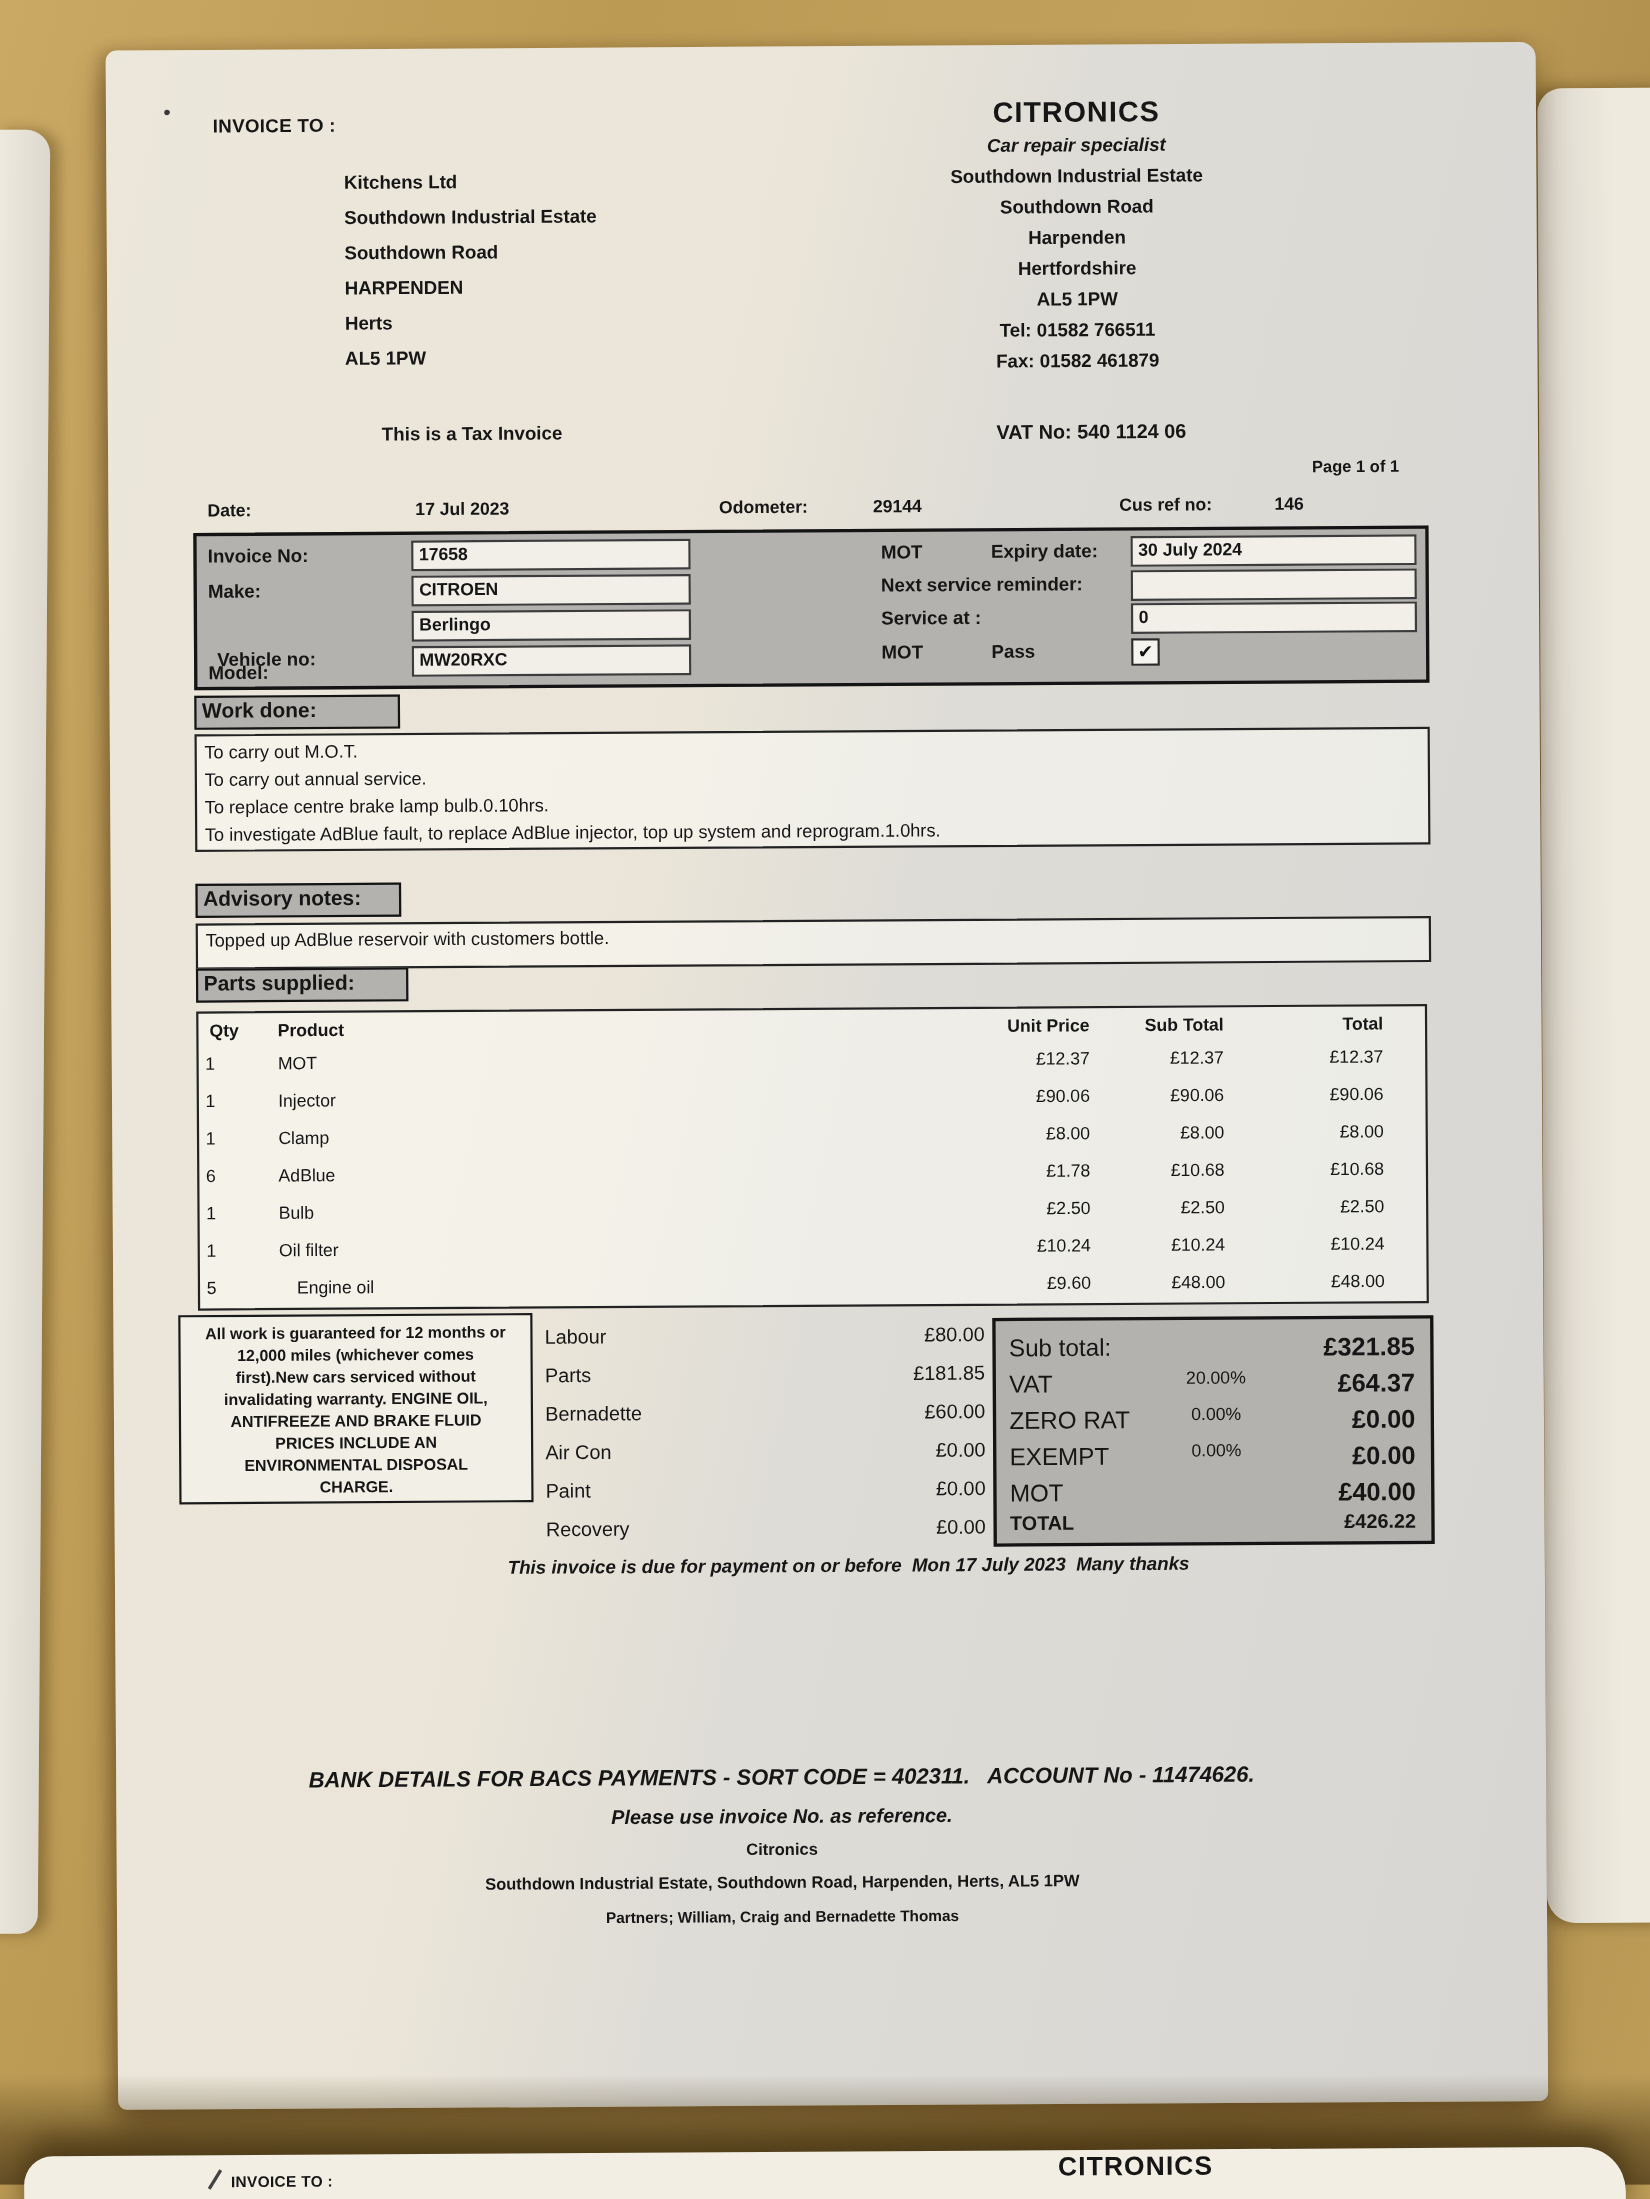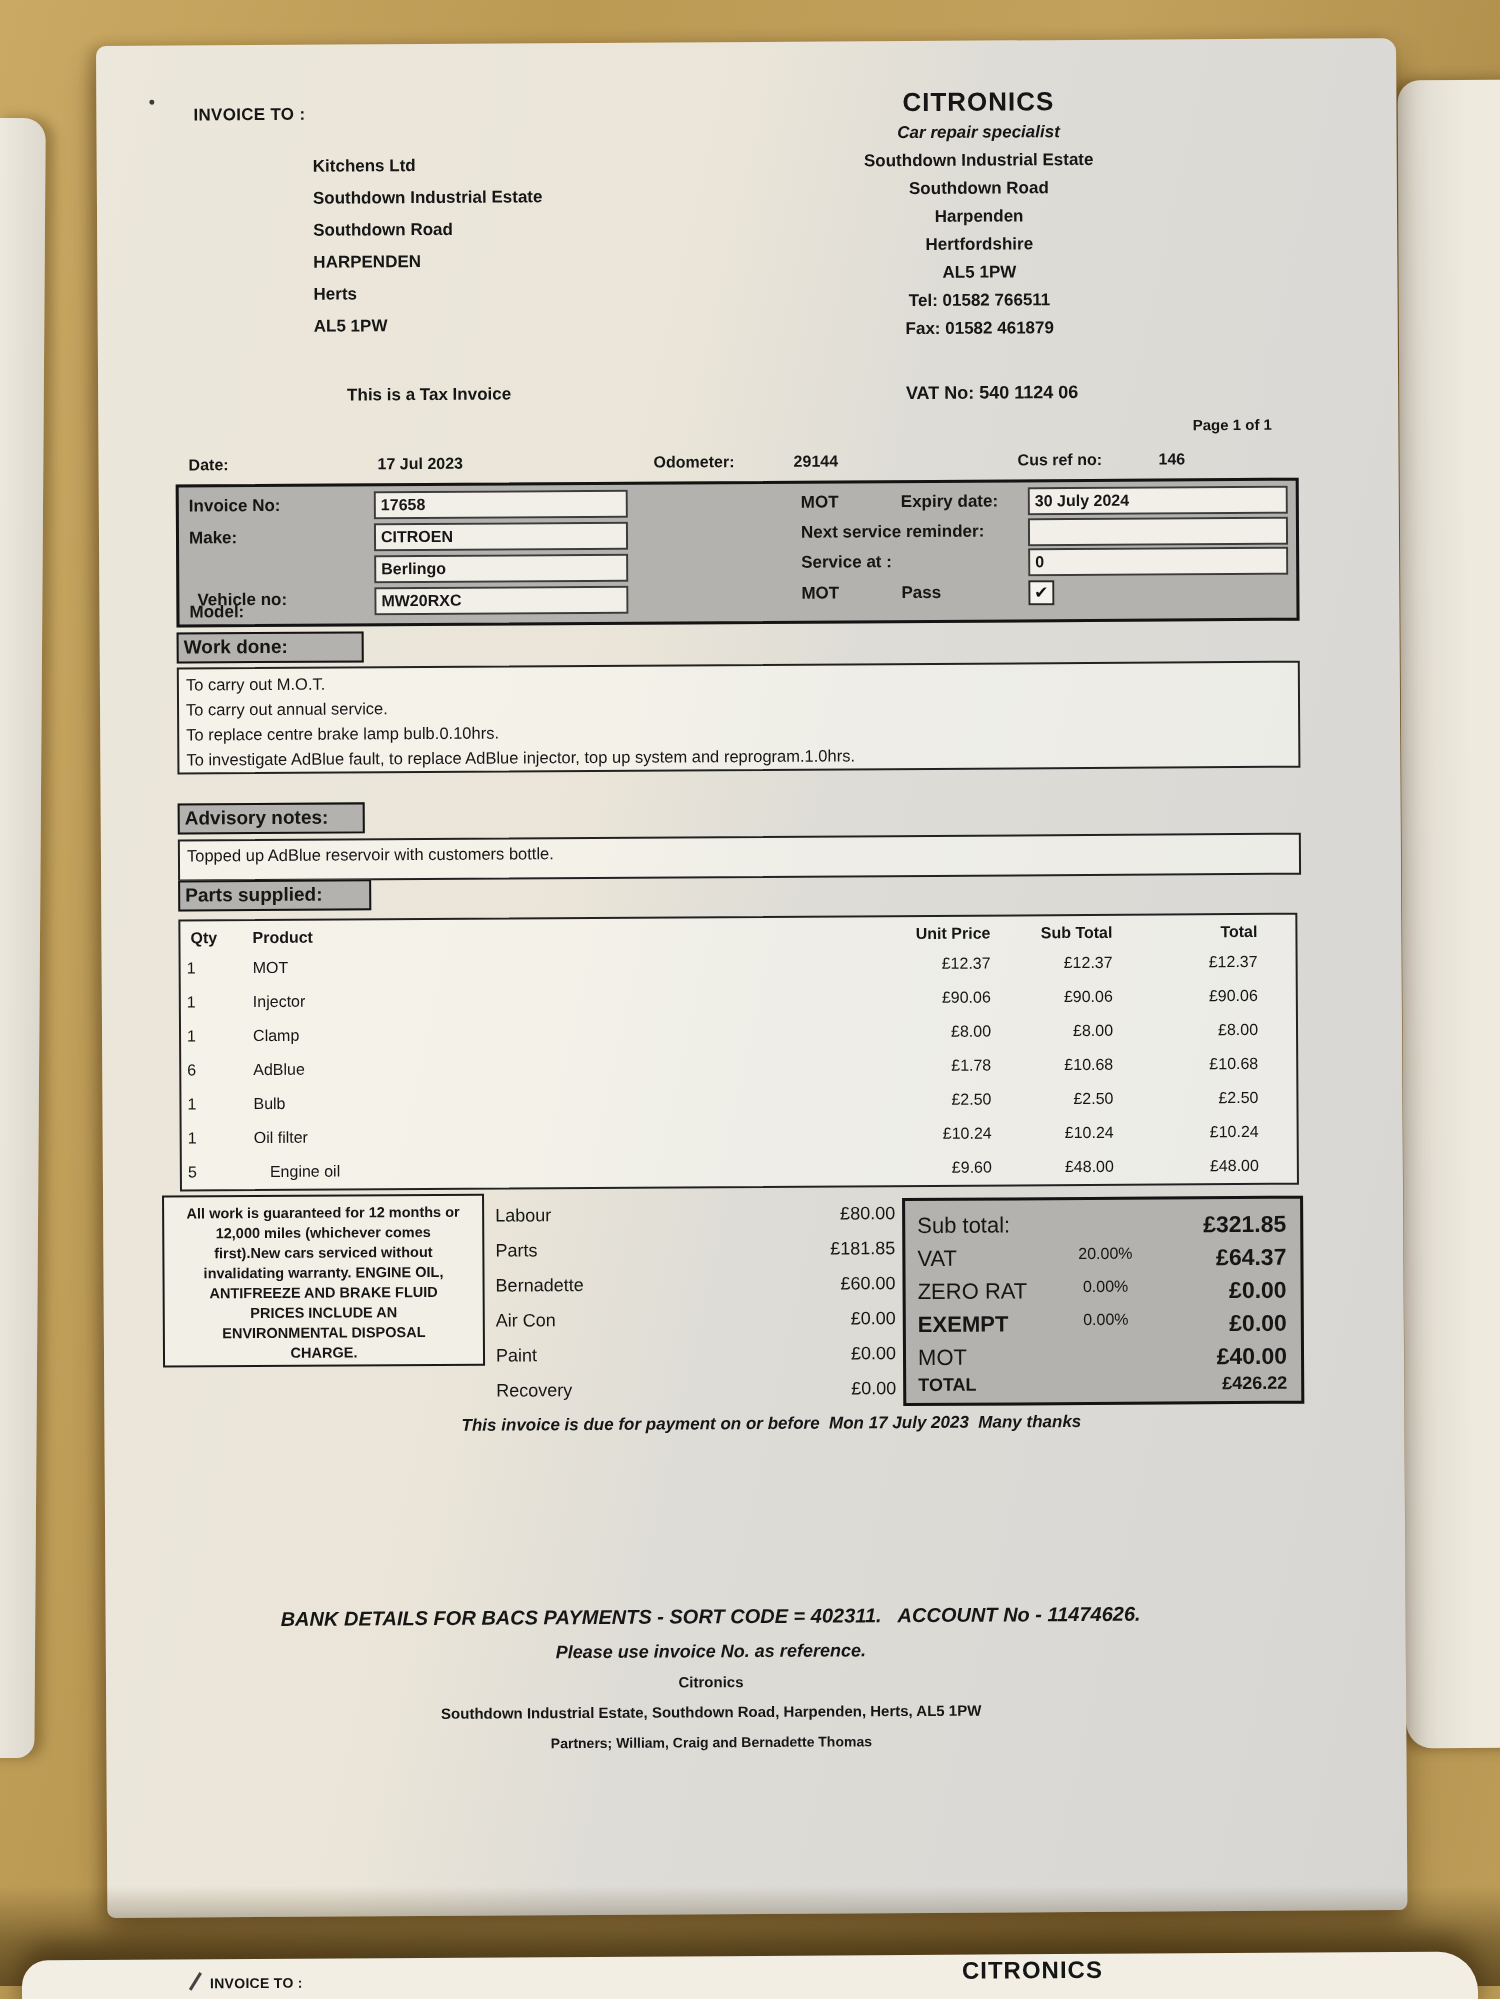--- a/index.html
+++ b/index.html
@@ -237,21 +237,21 @@
 
     <div class="abs totals">
       <div class="abs tot-lbl" style="top:12px;">Sub total:</div>
       <div class="abs tot-amt" style="top:12px;">£321.85</div>
       <div class="abs tot-lbl" style="top:45px;">VAT</div>
       <div class="abs tot-pct" style="top:45px;">20.00%</div>
       <div class="abs tot-amt" style="top:45px;">£64.37</div>
       <div class="abs tot-lbl" style="top:78px;">ZERO RAT</div>
       <div class="abs tot-pct" style="top:78px;">0.00%</div>
       <div class="abs tot-amt" style="top:78px;">£0.00</div>
-      <div class="abs tot-lbl" style="top:111px;font-weight:bold;">EXEMPT</div>
+      <div class="abs tot-lbl" style="top:111px;">EXEMPT</div>
       <div class="abs tot-pct" style="top:111px;">0.00%</div>
       <div class="abs tot-amt" style="top:111px;">£0.00</div>
       <div class="abs tot-lbl" style="top:144px;">MOT</div>
       <div class="abs tot-amt" style="top:144px;">£40.00</div>
       <div class="abs tot-lbl b" style="top:174px;font-size:18px;">TOTAL</div>
       <div class="abs tot-amt" style="top:174px;font-size:18px;">£426.22</div>
     </div>
 
     <div class="abs due b i c pre">This invoice is due for payment on or before  Mon 17 July 2023  Many thanks</div>
 

